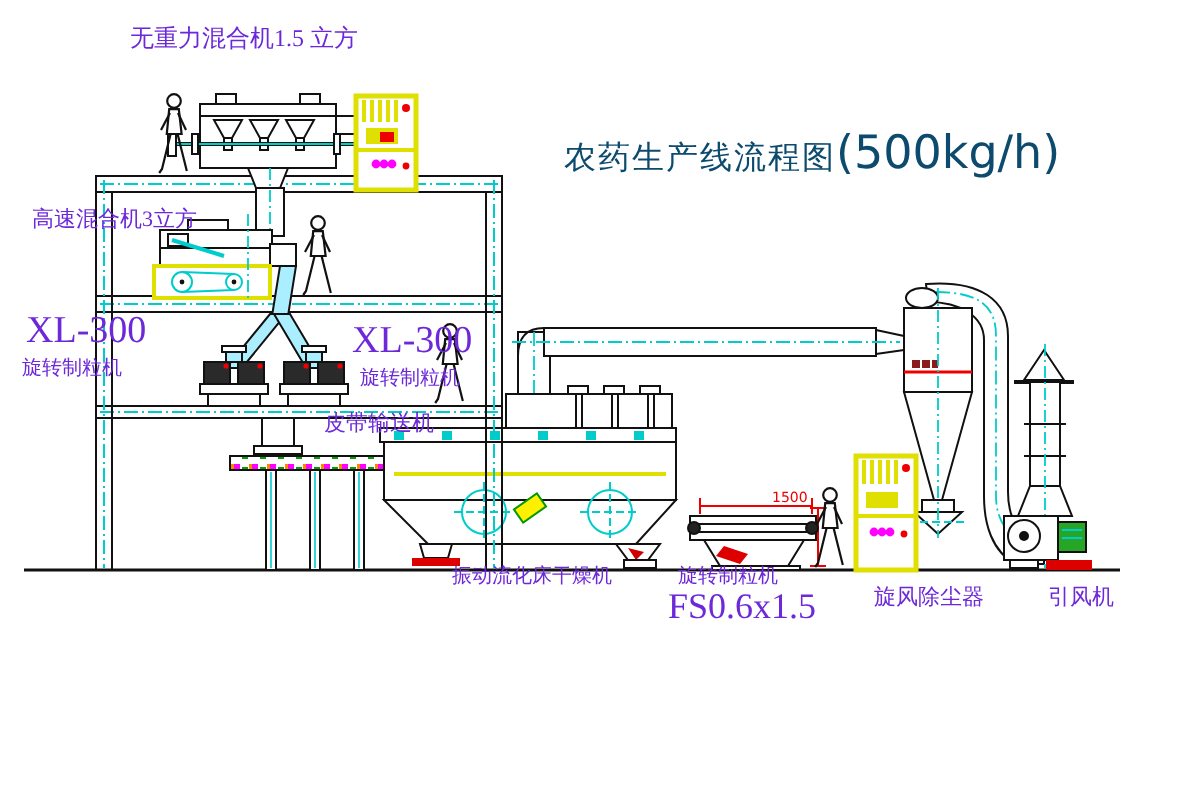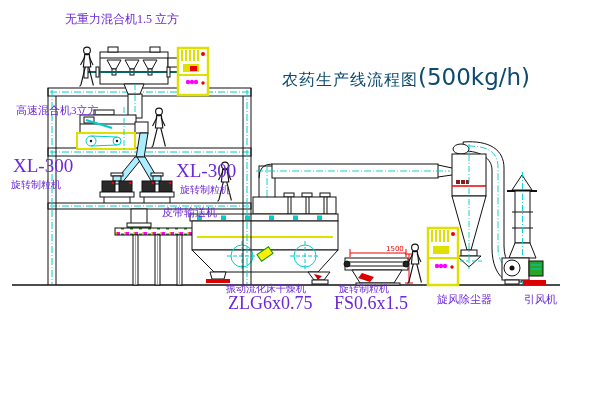--- a/index.html
+++ b/index.html
@@ -301,21 +301,20 @@
 <div class="lbl" style="left:16px;top:105px;font-size:11px;">高速混合机3立方</div>
 
 <div class="lbl" style="left:13px;top:156px;font-size:19px;">XL-300</div>
 <div class="lbl" style="left:11px;top:180px;font-size:10px;">旋转制粒机</div>
 <div class="lbl" style="left:176px;top:161px;font-size:19px;">XL-300</div>
 <div class="lbl" style="left:180px;top:185px;font-size:10px;">旋转制粒机</div>
 
 <div class="lbl" style="left:146px;top:207px;font-size:11px;padding-left:16px;">皮带输送机</div>
 
 <div class="lbl" style="left:226px;top:284px;font-size:10px;">振动流化床干燥机</div>
-<div class="lbl" style="left:228px;top:294px;font-size:18px;">ZLG6x0.75</div>
 
 <div class="lbl" style="left:339px;top:284px;font-size:10px;">旋转制粒机</div>
 <div class="lbl" style="left:334px;top:294px;font-size:18px;text-align:center;">FS0.6x1.5</div>
 
 <div class="lbl" style="left:437px;top:294px;font-size:11px;">旋风除尘器</div>
 <div class="lbl" style="left:512px;top:294px;font-size:11px;margin-left:12px;">引风机</div>
 
 <div class="dim" style="left:368px;top:245px;margin-left:18px;">1500</div>
 
 </div>

